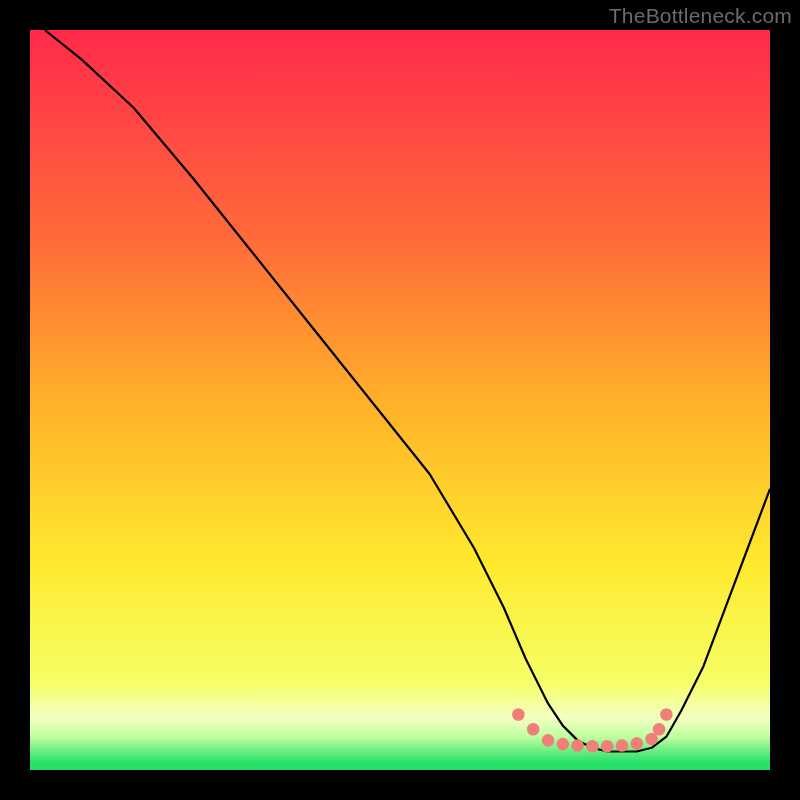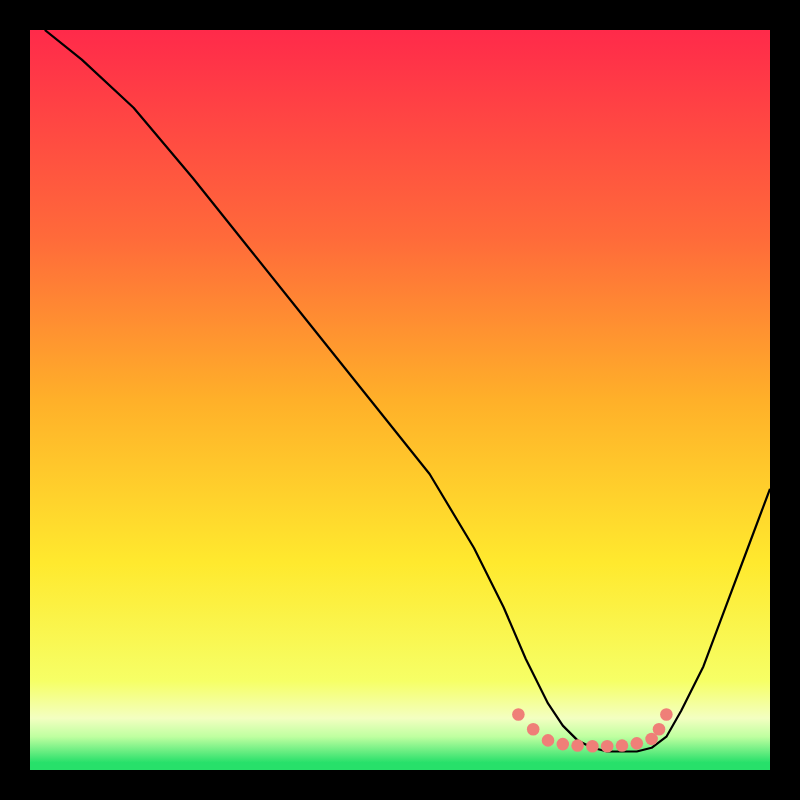--- a/index.html
+++ b/index.html
@@ -32,20 +32,21 @@
     left: 30px;
     top: 30px;
     width: 740px;
     height: 740px;
   }
 </style>
 </head>
 <body>
 
 <div class="frame">
+  <div class="watermark">TheBottleneck.com</div>
 
   <svg class="plot" viewBox="0 0 100 100" preserveAspectRatio="none">
     <defs>
       <linearGradient id="bg-grad" x1="0" y1="0" x2="0" y2="1">
           <stop offset="0%" stop-color="#ff2a4a"></stop>
           <stop offset="28.000000000000004%" stop-color="#ff6a3a"></stop>
           <stop offset="50%" stop-color="#ffb029"></stop>
           <stop offset="72%" stop-color="#ffe92e"></stop>
           <stop offset="88%" stop-color="#f6ff66"></stop>
           <stop offset="93%" stop-color="#f3ffc1"></stop>

